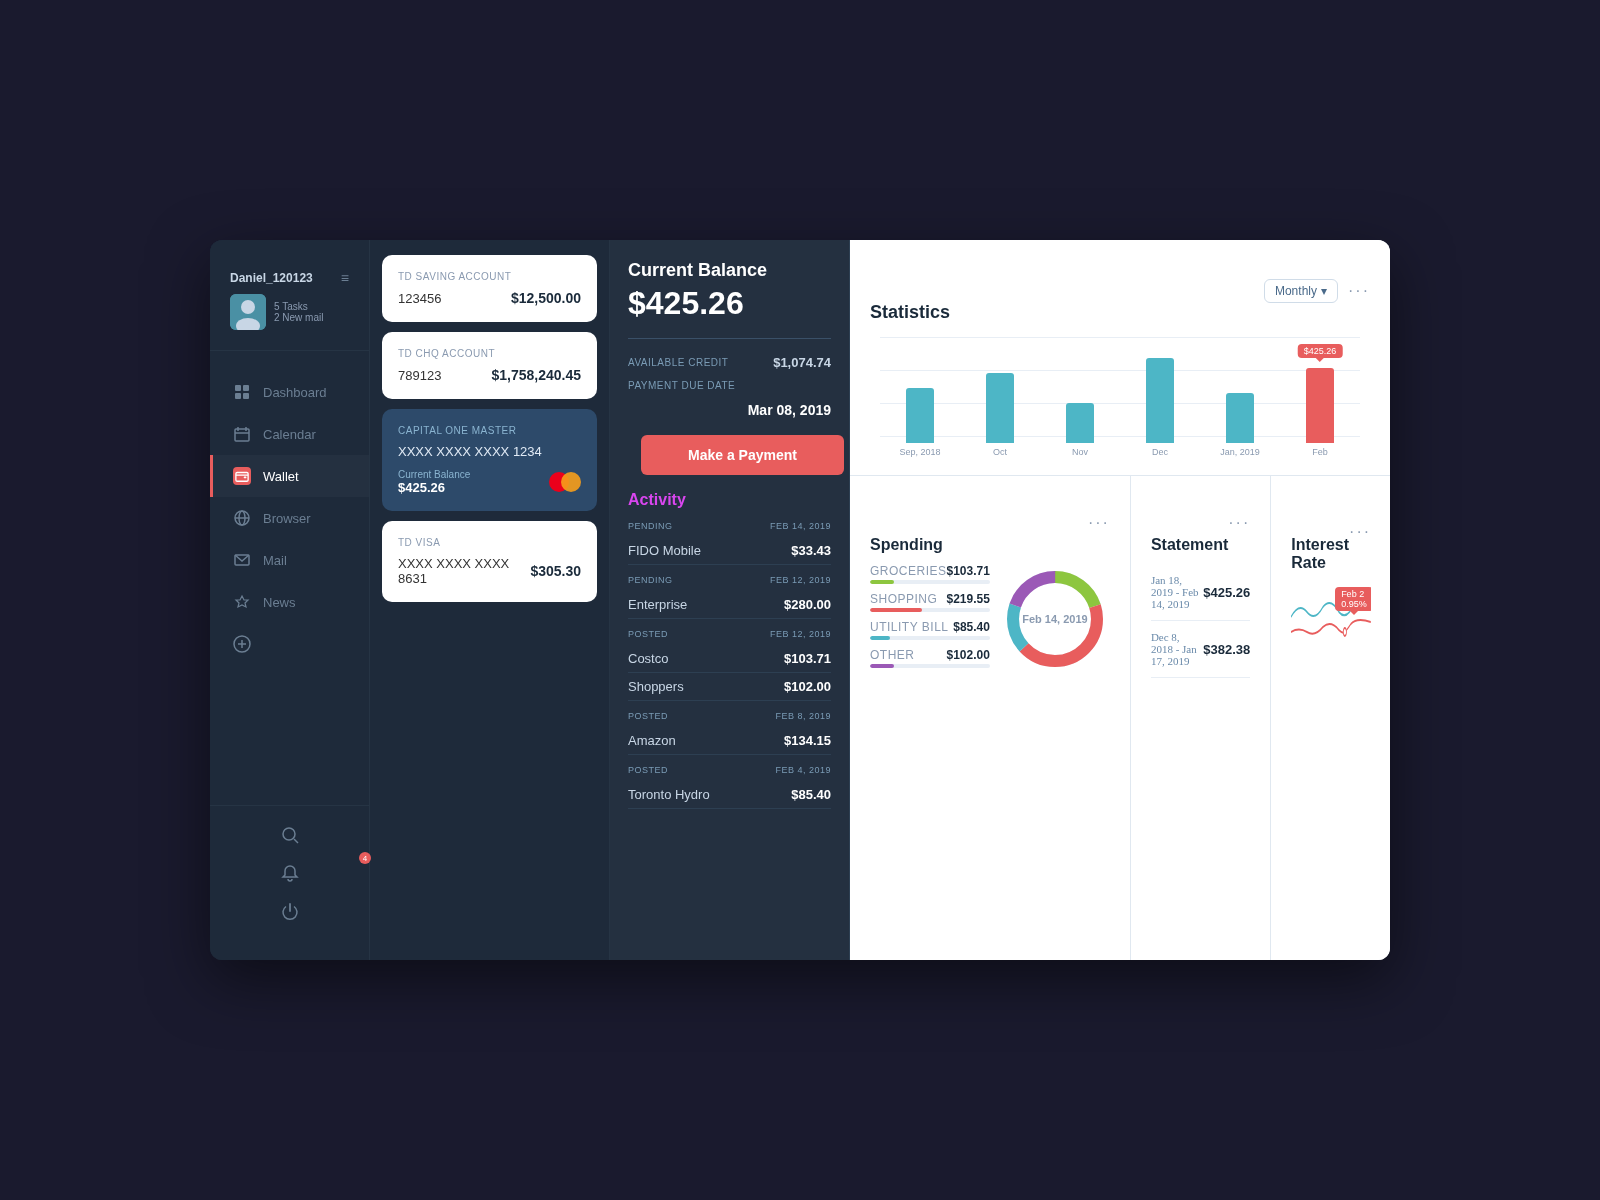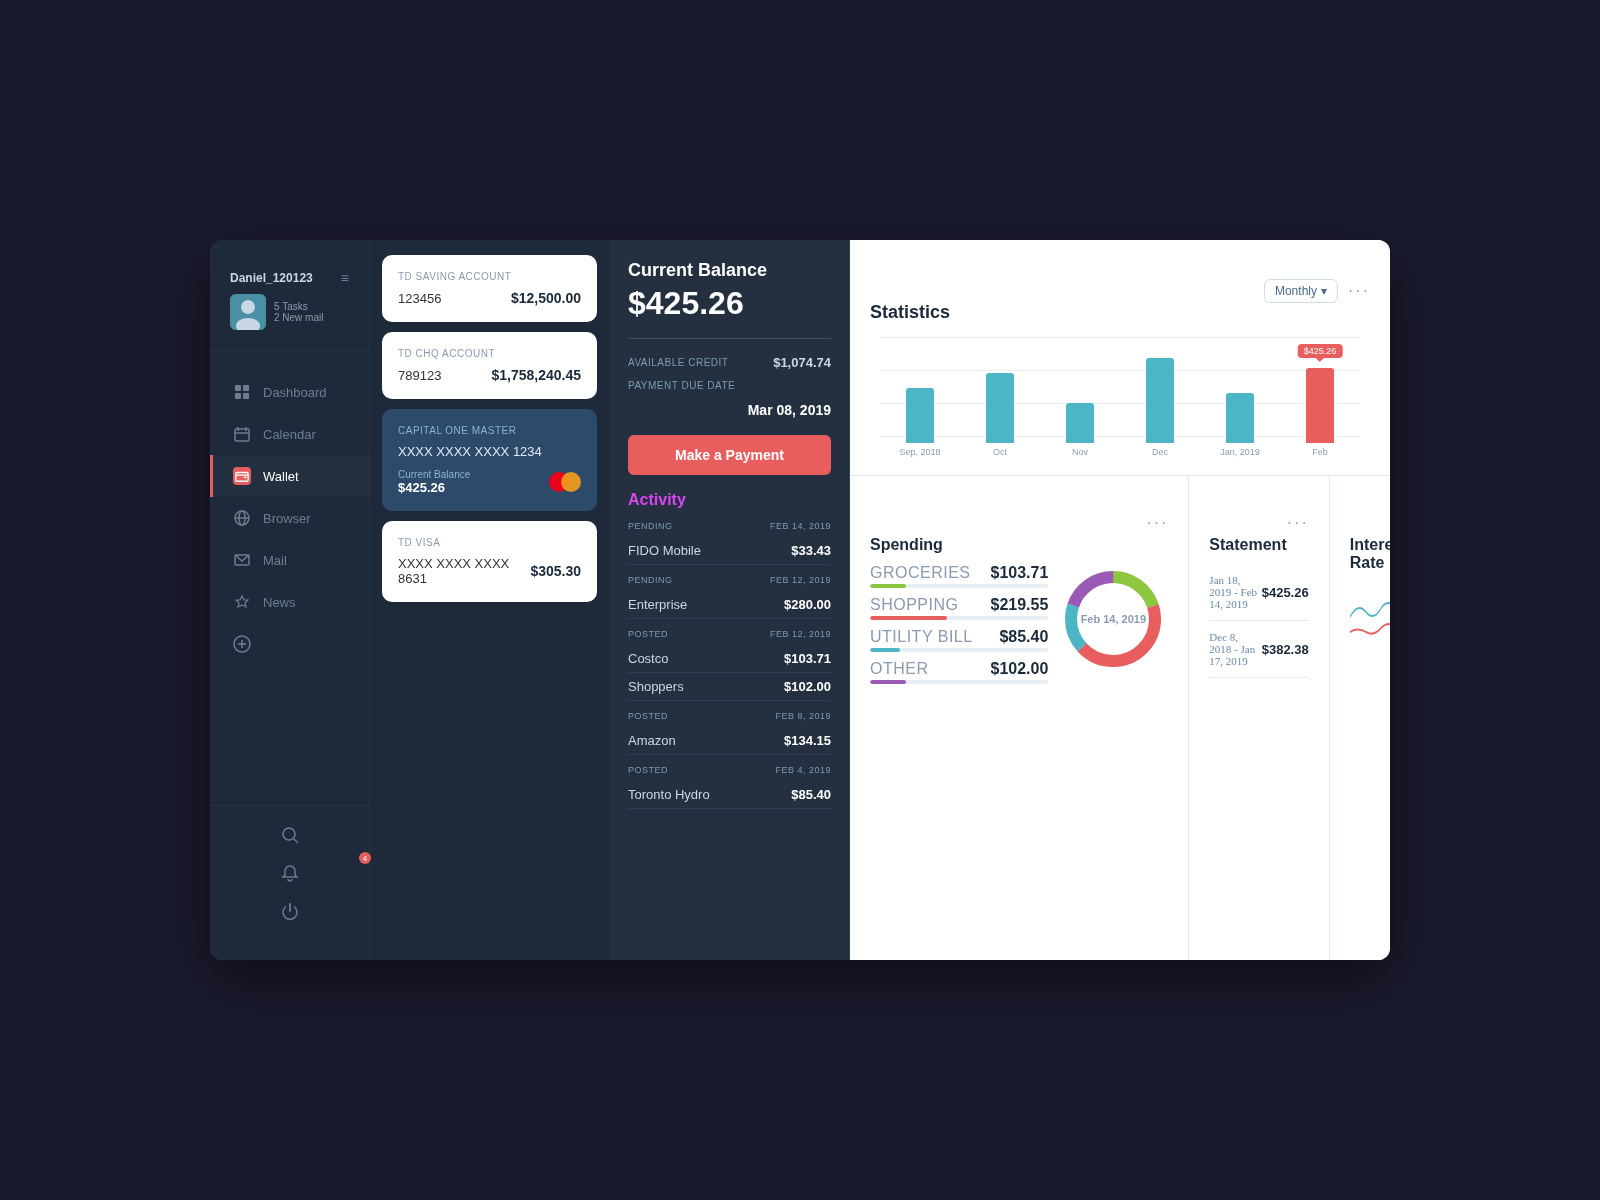--- a/index.html
+++ b/index.html
@@ -253,21 +253,21 @@
     }
     .make-payment-btn {
       background: #e85d5d;
       color: white;
       border: none;
       border-radius: 6px;
       padding: 12px;
       font-size: 14px;
       font-weight: 600;
       cursor: pointer;
-      margin: 16px 0;
+      margin: 16px 13px;
       width: 100%;
     }
     .activity-title {
       font-size: 16px;
       color: #d946ef;
       font-weight: 700;
       margin-bottom: 12px;
     }
     .activity-list { display: flex; flex-direction: column; gap: 0; overflow-y: auto; }
     .activity-group-label {
@@ -420,22 +420,21 @@
     .spending-content {
       display: flex;
       gap: 10px;
       flex: 1;
     }
     .spending-bars { flex: 1; display: flex; flex-direction: column; gap: 8px; }
     .spending-item { display: flex; flex-direction: column; gap: 2px; }
     .spending-item-header {
       display: flex;
       justify-content: space-between;
-      font-size: 16px;
-      gap: 20px;
+      font-size: 12px;
     }
     .spending-item-label { color: #8a9ab0; text-transform: uppercase; letter-spacing: 0.5px; }
     .spending-item-value { color: #1a2a3a; font-weight: 600; }
     .spending-bar-track {
       height: 4px;
       background: #e8eef5;
       border-radius: 2px;
       overflow: hidden;
     }
     .spending-bar-fill { height: 100%; border-radius: 2px; }

